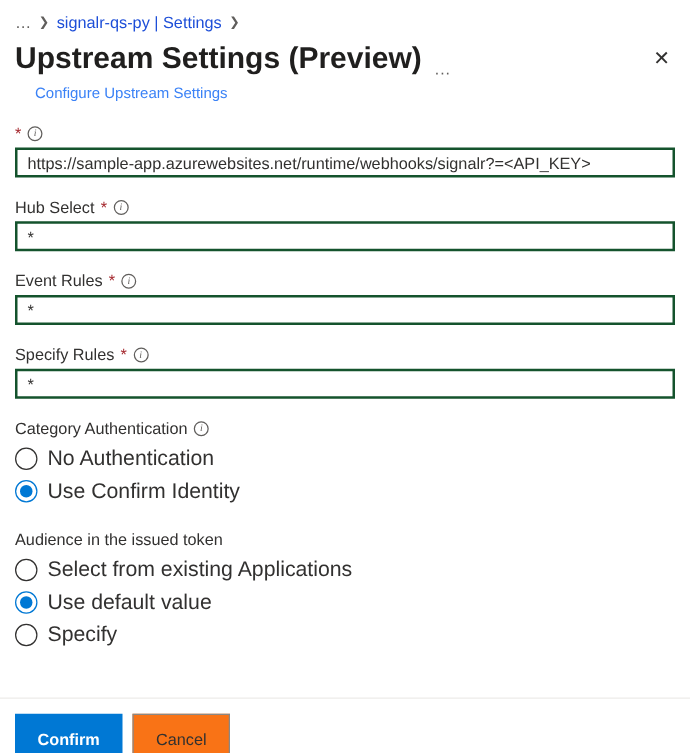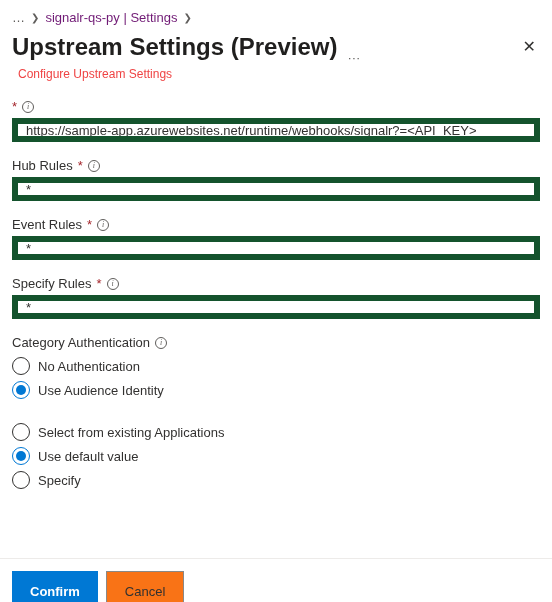--- a/index.html
+++ b/index.html
@@ -12,32 +12,32 @@
     }
     .breadcrumb {
       display: flex;
       align-items: center;
       gap: 6px;
       padding: 10px 12px 4px 12px;
       font-size: 13px;
     }
     .breadcrumb .ellipsis { color: #605e5c; }
     .breadcrumb .chevron { color: #605e5c; font-size: 10px; }
-    .breadcrumb .link { color: #701a75; cursor: pointer; }
+    .breadcrumb .link { color: #1d4ed8; cursor: pointer; }
     .header {
       padding: 4px 12px 6px 12px;
       display: flex;
       align-items: flex-start;
       justify-content: space-between;
     }
     .header-left { display: flex; align-items: flex-end; gap: 10px; }
     .title { font-size: 24px; font-weight: 600; color: #201f1e; }
     .more-icon { color: #605e5c; font-size: 13px; position: relative; top: 4px; }
     .close-icon { color: #323130; font-size: 16px; font-weight: 300; cursor: pointer; padding: 4px; }
-    .subtitle { padding: 0 12px 18px 18px; color: #ef4444; font-size: 12px; }
+    .subtitle { padding: 0 12px 18px 28px; color: #3b82f6; font-size: 12px; }
     .form-section { padding: 0 12px; }
     .field-label {
       display: flex;
       align-items: center;
       gap: 5px;
       font-size: 13px;
       margin-bottom: 4px;
       color: #323130;
     }
     .required { color: #a4262c; }
@@ -50,21 +50,21 @@
       align-items: center;
       justify-content: center;
       font-size: 8px;
       color: #605e5c;
       font-style: italic;
       font-family: serif;
     }
     .text-input {
       width: 100%;
       height: 24px;
-      border: 6px solid #14532d;
+      border: 2px solid #14532d;
       padding: 2px 8px;
       font-size: 13px;
       font-family: inherit;
       color: #323130;
       margin-bottom: 16px;
     }
     .radio-group { margin-top: 4px; margin-bottom: 18px; }
     .radio-row {
       display: flex;
       align-items: center;
@@ -82,21 +82,21 @@
       justify-content: center;
       flex-shrink: 0;
     }
     .radio-outer.checked { border-color: #0078d4; }
     .radio-inner {
       width: 10px;
       height: 10px;
       border-radius: 50%;
       background: #0078d4;
     }
-    .radio-label { font-size: 13px; color: #323130; }
+    .radio-label { font-size: 17px; color: #323130; }
     .footer {
       border-top: 1px solid #edebe9;
       padding: 12px;
       display: flex;
       gap: 8px;
       position: absolute;
       top: 558px;
       width: 552px;
       background: #fff;
     }
@@ -133,21 +133,21 @@
 
 <div class="form-section">
 
   <div class="field-label">
     <span class="required">*</span>
     <span class="info-icon">i</span>
   </div>
   <input class="text-input" type="text" value="https://sample-app.azurewebsites.net/runtime/webhooks/signalr?=&lt;API_KEY&gt;" style="">
 
   <div class="field-label">
-    <span>Hub Rules</span>
+    <span>Hub Select</span>
     <span class="required">*</span>
     <span class="info-icon">i</span>
   </div>
   <input class="text-input" type="text" value="*" style="">
 
   <div class="field-label">
     <span>Event Rules</span>
     <span class="required">*</span>
     <span class="info-icon">i</span>
   </div>
@@ -166,24 +166,27 @@
   </div>
   <div class="radio-group">
     <div class="radio-row">
       <span class="radio-outer"></span>
       <span class="radio-label">No Authentication</span>
     </div>
     <div class="radio-row">
       <span class="radio-outer checked">
           <span class="radio-inner"></span>
         </span>
-      <span class="radio-label">Use Audience Identity</span>
-    </div>
-  </div>
-
+      <span class="radio-label">Use Confirm Identity</span>
+    </div>
+  </div>
+
+  <div class="field-label">
+    <span>Audience in the issued token</span>
+  </div>
   <div class="radio-group">
     <div class="radio-row">
       <span class="radio-outer"></span>
       <span class="radio-label">Select from existing Applications</span>
     </div>
     <div class="radio-row">
       <span class="radio-outer checked">
           <span class="radio-inner"></span>
         </span>
       <span class="radio-label">Use default value</span>

